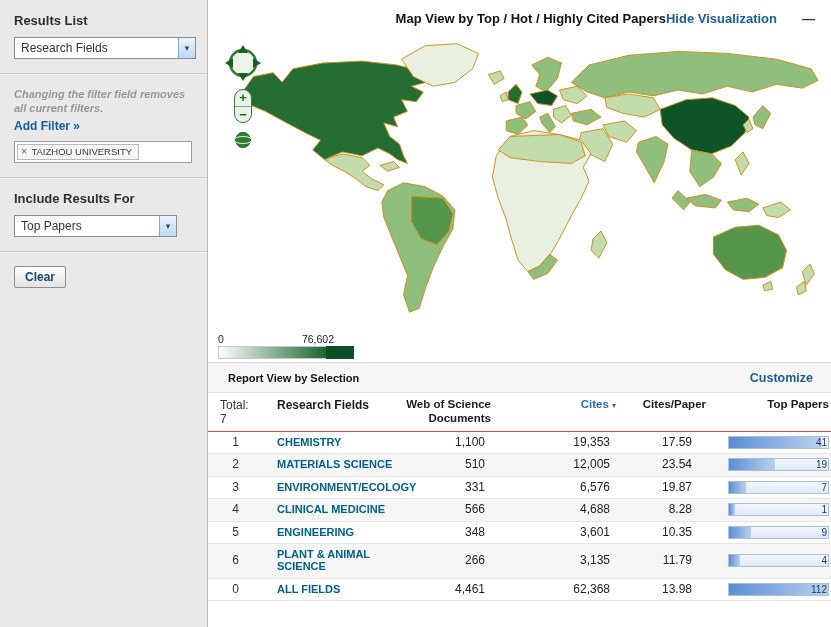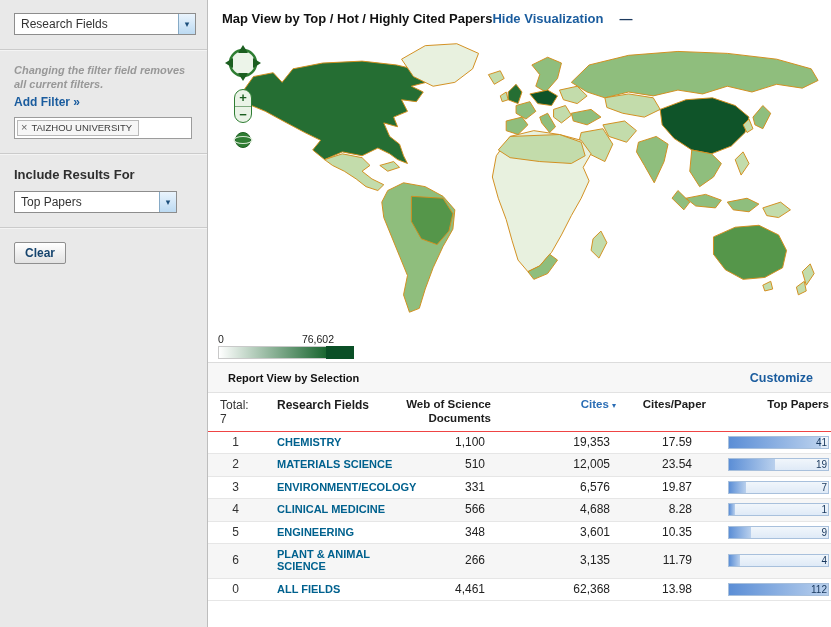--- a/index.html
+++ b/index.html
@@ -20,23 +20,23 @@
   .filter-note { font-size:11px; font-style:italic; font-weight:bold; color:#989898; margin:0 0 0; line-height:1.3; }
   .add-filter { font-size:12px; font-weight:bold; color:#1a5c9e; text-decoration:none; display:inline-block; margin-bottom:8px; cursor:pointer; }
   .filter-box { width:178px; height:22px; background:#fff; border:1px solid #9c9c9c; padding:2px; display:flex; align-items:center; }
   .filter-chip { display:inline-flex; align-items:center; height:16px; border:1px solid #b9b9b9; background:#f6f6f6; font-size:9.5px; color:#3c3c3c; padding:0 6px 0 3px; gap:4px; cursor:default; }
   .chip-x { color:#666; font-size:11px; line-height:1; cursor:pointer; }
   .btn-row { display:flex; gap:21px; padding:14px; }
   .btn { background:linear-gradient(#ffffff,#e2e2e2); border:1px solid #8f8f8f; border-radius:2px; font-size:12px; font-weight:bold; color:#17456e; padding:3px 10px; font-family:inherit; cursor:pointer; }
 
   
   .main { flex:1; min-width:0; display:flex; flex-direction:column; background:#fff; }
-  .map-header { display:flex; justify-content:flex-start; align-items:center; padding:11px 16px 8px 14px; }
+  .map-header { display:flex; justify-content:flex-end; align-items:center; padding:11px 16px 8px 14px; }
   .map-title { font-size:13px; font-weight:bold; color:#111; }
-  .hide-link { font-size:13px; font-weight:bold; color:#1a5c9e; text-decoration:none; display:flex; align-items:center; gap:16px; cursor:pointer; }
+  .hide-link { font-size:13px; font-weight:bold; color:#1a5c9e; text-decoration:none; display:flex; align-items:center; gap:25px; cursor:pointer; }
   .minus-icon { color:#1d3a5f; font-weight:bold; font-size:13px; }
 
   .map-area { position:relative; height:294px; }
   svg.world { display:block; margin:2px 0 0 6px; }
   .world path { stroke:#d28e1e; stroke-width:1; stroke-linejoin:round; }
   .m-g1{fill:#e8f1df}.m-g2{fill:#c3dcab}.m-g3{fill:#8fbe7d}.m-g4{fill:#55964a}.m-g5{fill:#256e33}.m-g6{fill:#0f5429}
 
   .map-controls { position:absolute; top:10px; left:16px; display:flex; flex-direction:column; align-items:center; gap:7px; }
   .zoom-pill { width:18px; background:#eaf3e7; border:1px solid #2e7d32; border-radius:9px; overflow:hidden; }
   .zbtn { height:16px; line-height:15px; text-align:center; color:#1b5e20; font-weight:bold; font-size:13px; cursor:pointer; }
@@ -74,20 +74,21 @@
   .tp-num { position:absolute; right:1px; top:0; font-size:10px; line-height:12px; color:#16365c; }
 </style>
 </head>
 <body>
 
 <div class="app">
 
   <aside class="sidebar">
 
     <div class="side-section">
+      <h3 class="side-label">Results List</h3>
       <div class="select w-results">
         <span class="select-text">Research Fields</span>
         <span class="select-arrow">▾</span>
       </div>
     </div>
 
     <div class="side-section">
       <p class="filter-note">Changing the filter field removes all current filters.</p>
       <a class="add-filter">Add Filter »</a>
       <div class="filter-box">

